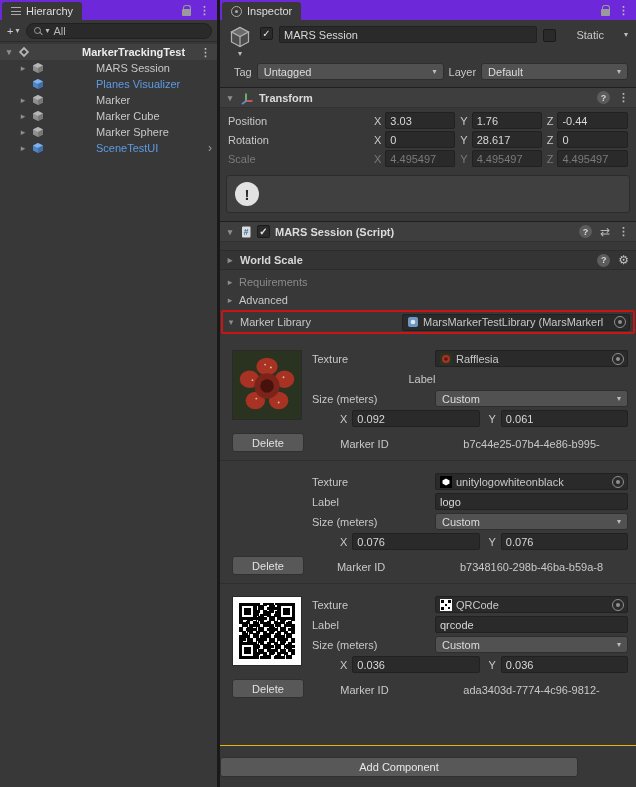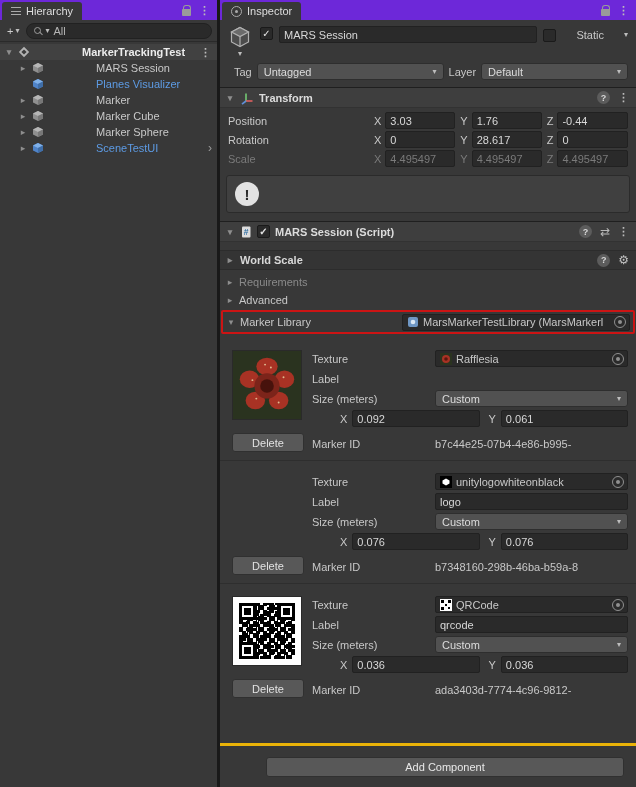--- a/index.html
+++ b/index.html
@@ -90,29 +90,29 @@
   .picker { flex: none; width: 12px; height: 12px; border-radius: 50%; border: 1px solid #909090; display: inline-flex; align-items: center; justify-content: center; }
   .picker::after { content:""; width: 4px; height: 4px; background: #909090; border-radius: 50%; }
 
   .marker-block { display: flex; gap: 8px; padding: 12px 8px 8px 12px; }
   .block-sep { border-top: 1px solid #2e2e2e; }
   .left-col { width: 72px; flex: none; display: flex; flex-direction: column; }
   .thumb { width: 70px; height: 70px; display: block; border: 1px solid #2a2a2a; }
   .left-col .spacer { flex: 1; }
   .delete-btn { width: 72px; height: 19px; background: #585858; border: 1px solid #303030; border-radius: 3px; color: #e2e2e2; font: inherit; display: flex; align-items: center; justify-content: center; }
   .right-col { flex: 1; display: flex; flex-direction: column; gap: 3px; min-width: 0; }
-  .frow { display: flex; align-items: center; height: 17px; min-width: 0; }
+  .frow { display: flex; align-items: center; height: 17px; min-width: 0; justify-content: center; }
   .flabel { width: 123px; flex: none; }
   .fval { flex: 1; display: flex; min-width: 0; }
   .xyrow { display: flex; gap: 9px; align-items: center; height: 17px; padding-left: 28px; }
   .half { flex: 1; display: flex; align-items: center; gap: 5px; min-width: 0; }
   .idrow { margin-top: 5px; }
   .idval { color: #c8c8c8; white-space: nowrap; overflow: hidden; }
 
-  .addc-wrap { margin-top: auto; border-top: 3px solid #eab308; padding: 11px 12px 10px 0; display: flex; justify-content: flex-end; }
+  .addc-wrap { margin-top: auto; border-top: 1px solid #eab308; padding: 11px 12px 10px 0; display: flex; justify-content: flex-start; }
   .addc { width: 358px; height: 20px; background: #585858; border: 1px solid #303030; border-radius: 3px; color: #e8e8e8; font: inherit; display: flex; align-items: center; justify-content: center; }
 
   
   .qr { background: #fff; padding: 6px; }
   .qr-inner { position: relative; width: 100%; height: 100%;
     background-image: repeating-conic-gradient(#000 0 25%, transparent 0 50%), repeating-conic-gradient(#000 0 25%, #fff 0 50%);
     background-size: 7px 7px, 11px 11px; background-position: 0 0, 3px 2px; }
   .finder { position: absolute; width: 17px; height: 17px; background: #fff; border: 3px solid #000; }
   .finder::after { content:""; position: absolute; left: 2px; top: 2px; width: 7px; height: 7px; background: #000; }
   .f-tl { left: 0; top: 0; } .f-tr { right: 0; top: 0; } .f-bl { left: 0; bottom: 0; }

